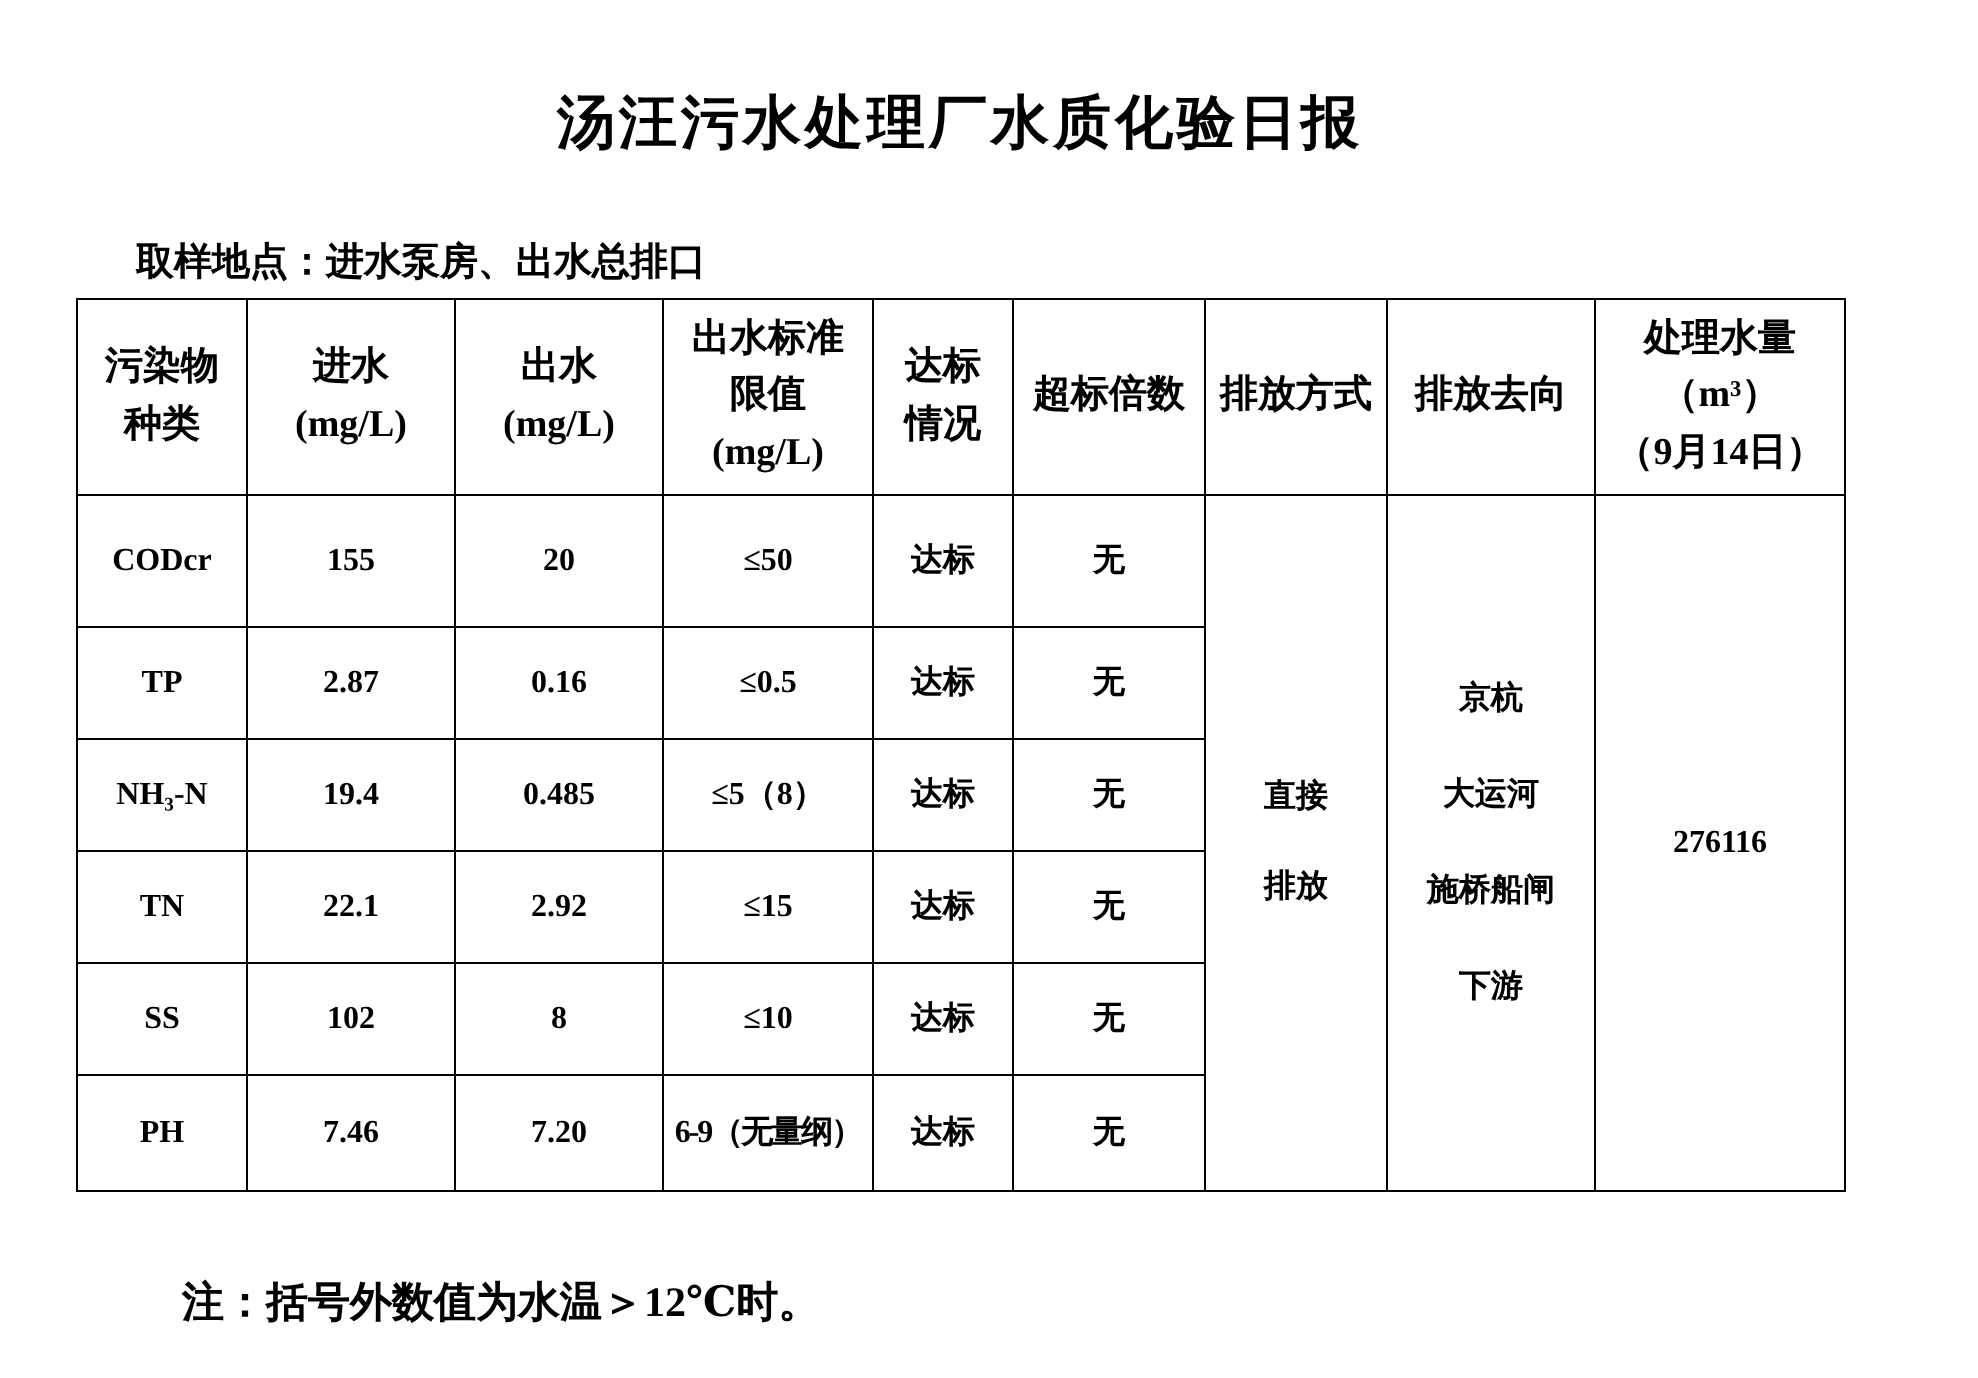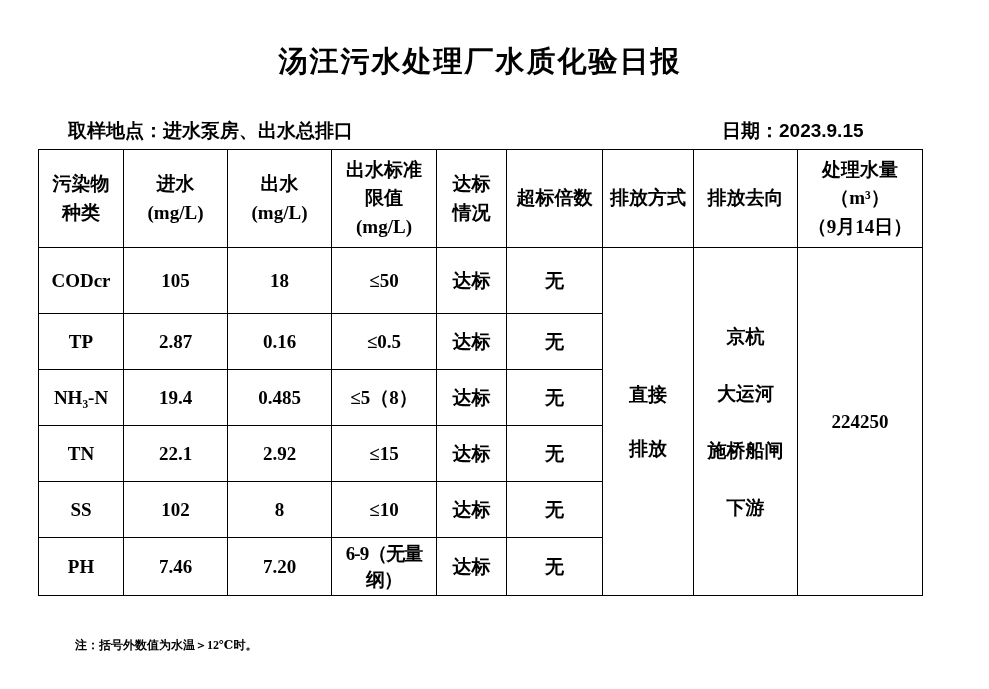--- a/index.html
+++ b/index.html
@@ -50,21 +50,21 @@
     width: 884px;
     border-collapse: collapse;
     table-layout: fixed;
   }
   table.report th, table.report td {
     border: 1px solid #000000;
     text-align: center;
     vertical-align: middle;
     padding: 0;
     font-weight: bold;
-    font-size: 19px;
+    font-size: 16px;
     white-space: pre-line;
     overflow: hidden;
   }
   table.report th {
     font-size: 19px;
     line-height: 1.5;
     height: 97px;
   }
   tr.data-row-0 { height: 66px; }
   tr.data-row-1 { height: 56px; }
@@ -76,34 +76,33 @@
   td.merged-method { line-height: 2.8; }
   td.merged-destination { line-height: 3.0; }
   td.merged-volume {
     font-weight: normal;
     font-size: 30px;
     font-family: "Liberation Serif", "DejaVu Serif", serif;
   }
   .footnote {
     position: absolute;
     top: 637px;
-    left: 75px;
-    font-size: 12px;
+    left: 91px;
+    font-size: 21px;
     font-weight: bold;
   }
 </style>
 </head>
 <body>
 
 <div class="page">
 
   <div class="doc-title">汤汪污水处理厂水质化验日报</div>
 
   <div class="meta-sampling">取样地点：进水泵房、出水总排口</div>
-  <div class="meta-date">日期：2023.9.15</div>
 
   <table class="report">
     <colgroup>
       <col style="width:85px">
         <col style="width:104px">
         <col style="width:104px">
       <col style="width:105px">
         <col style="width:70px">
         <col style="width:96px">
       <col style="width:91px">
@@ -126,32 +125,32 @@
         <th>超标倍数</th>
         <th>排放方式</th>
         <th>排放去向</th>
         <th>处理水量
 （m³）
 （9月14日）</th>
       </tr>
 
       <tr class="data-row-0">
         <td>CODcr</td>
-        <td>105</td>
-        <td>18</td>
+        <td>155</td>
+        <td>20</td>
         <td>≤50</td>
         <td>达标</td>
         <td>无</td>
         <td class="merged-method" rowspan="6">直接
 排放</td>
         <td class="merged-destination" rowspan="6">京杭
 大运河
 施桥船闸
 下游</td>
-        <td class="merged-volume" rowspan="6">224250</td>
+        <td class="merged-volume" rowspan="6">276116</td>
       </tr>
 
       <tr class="data-row-1">
         <td>TP</td>
         <td>2.87</td>
         <td>0.16</td>
         <td>≤0.5</td>
         <td>达标</td>
         <td>无</td>
       </tr>

